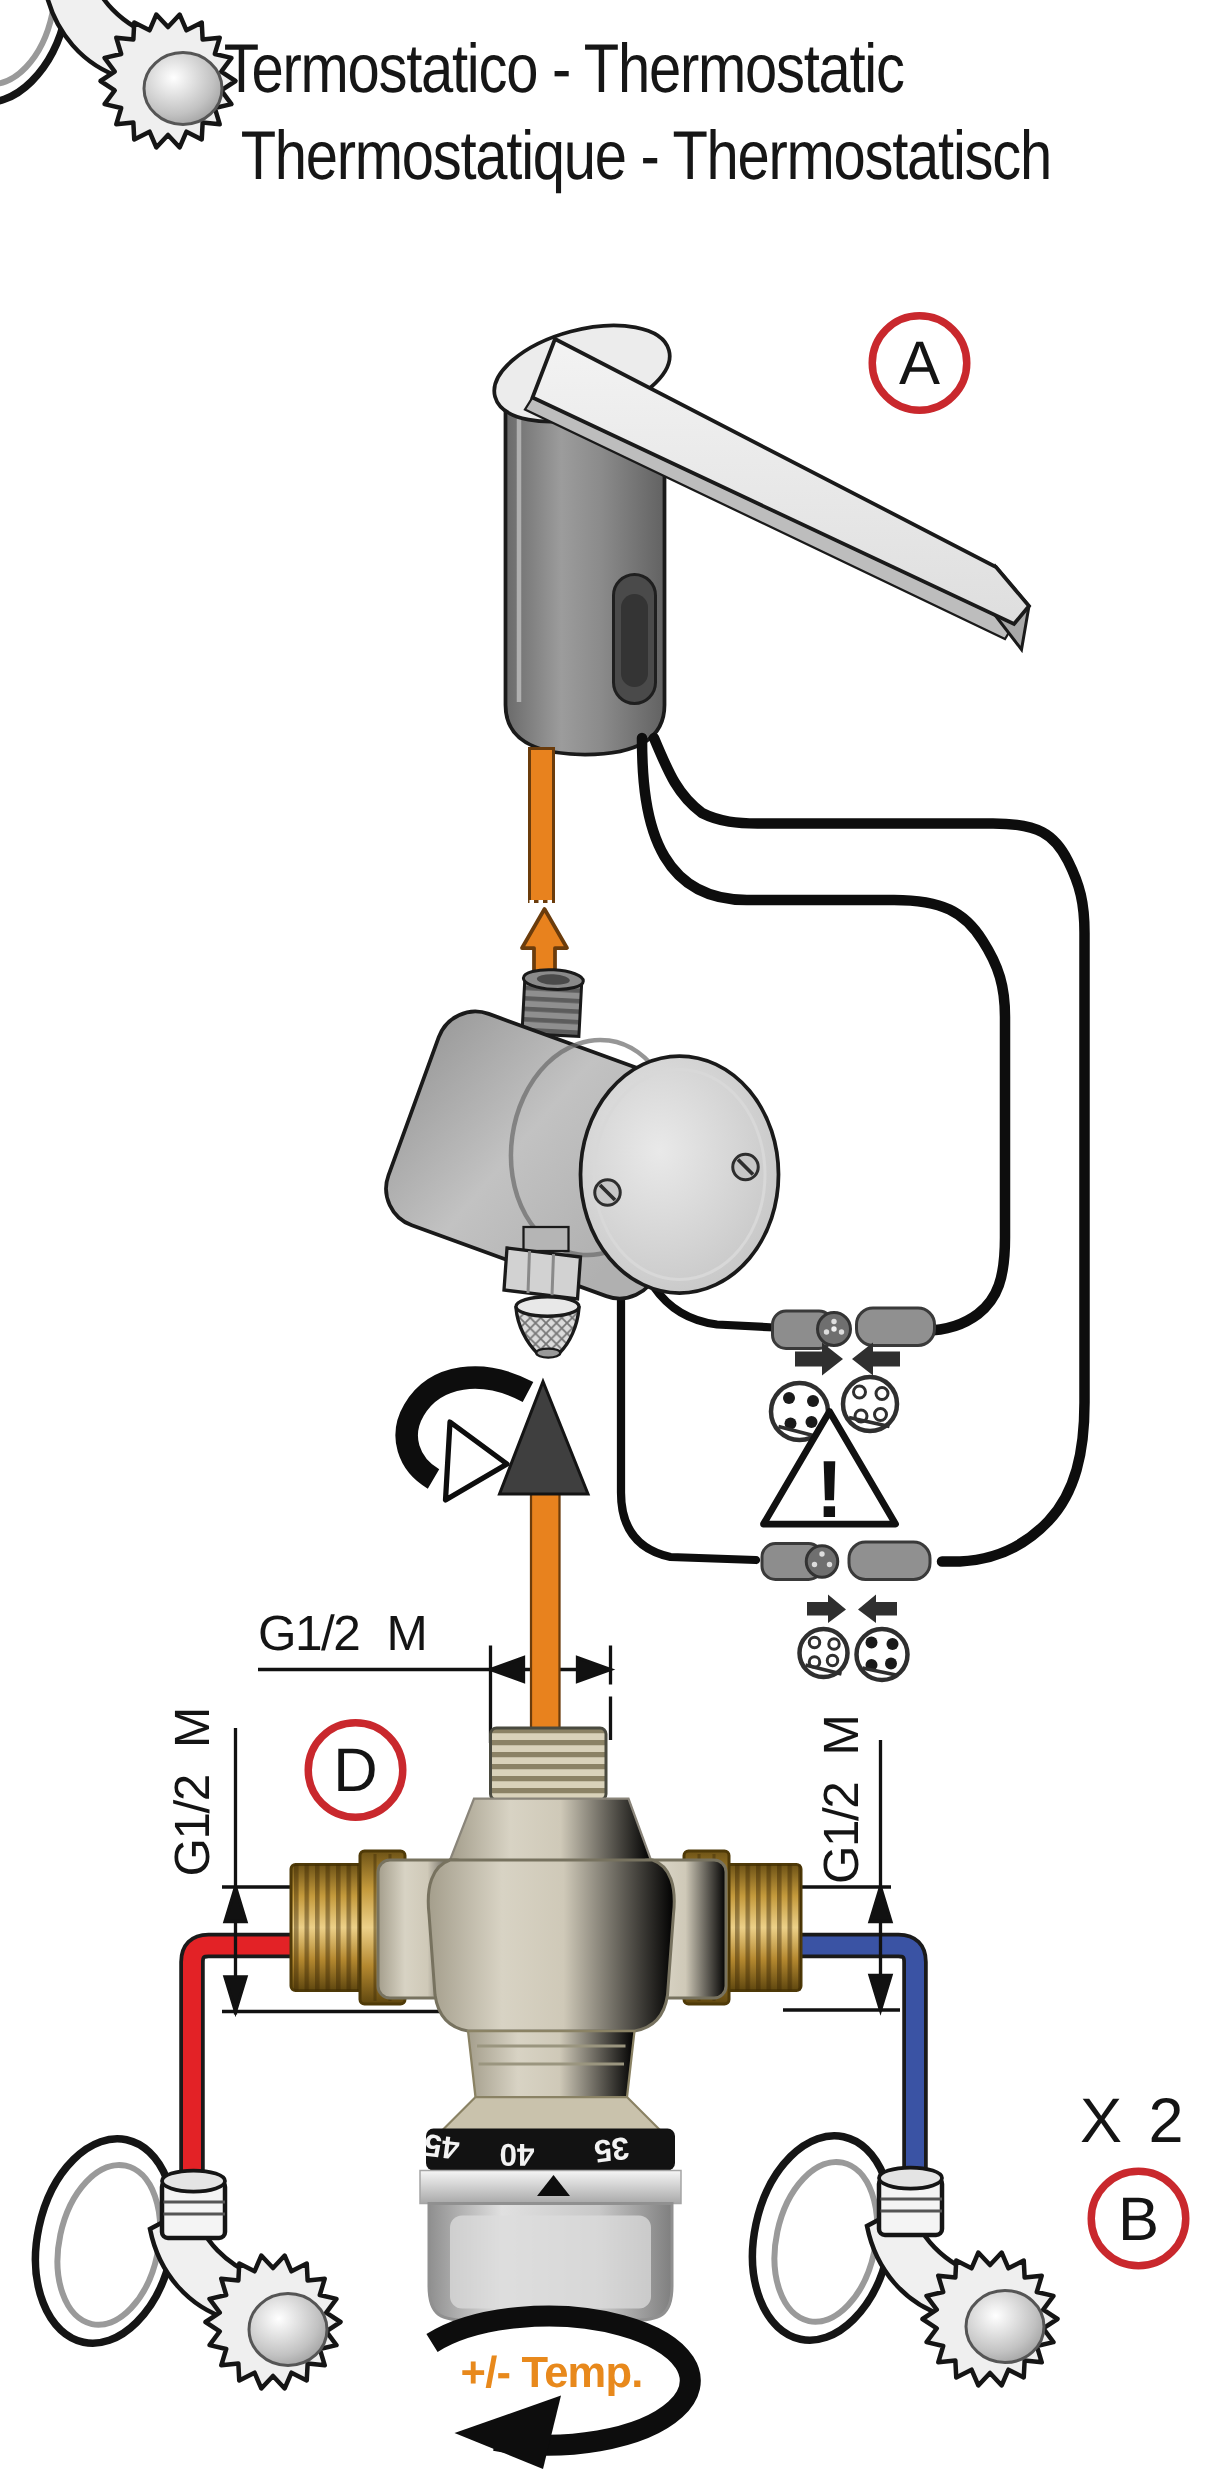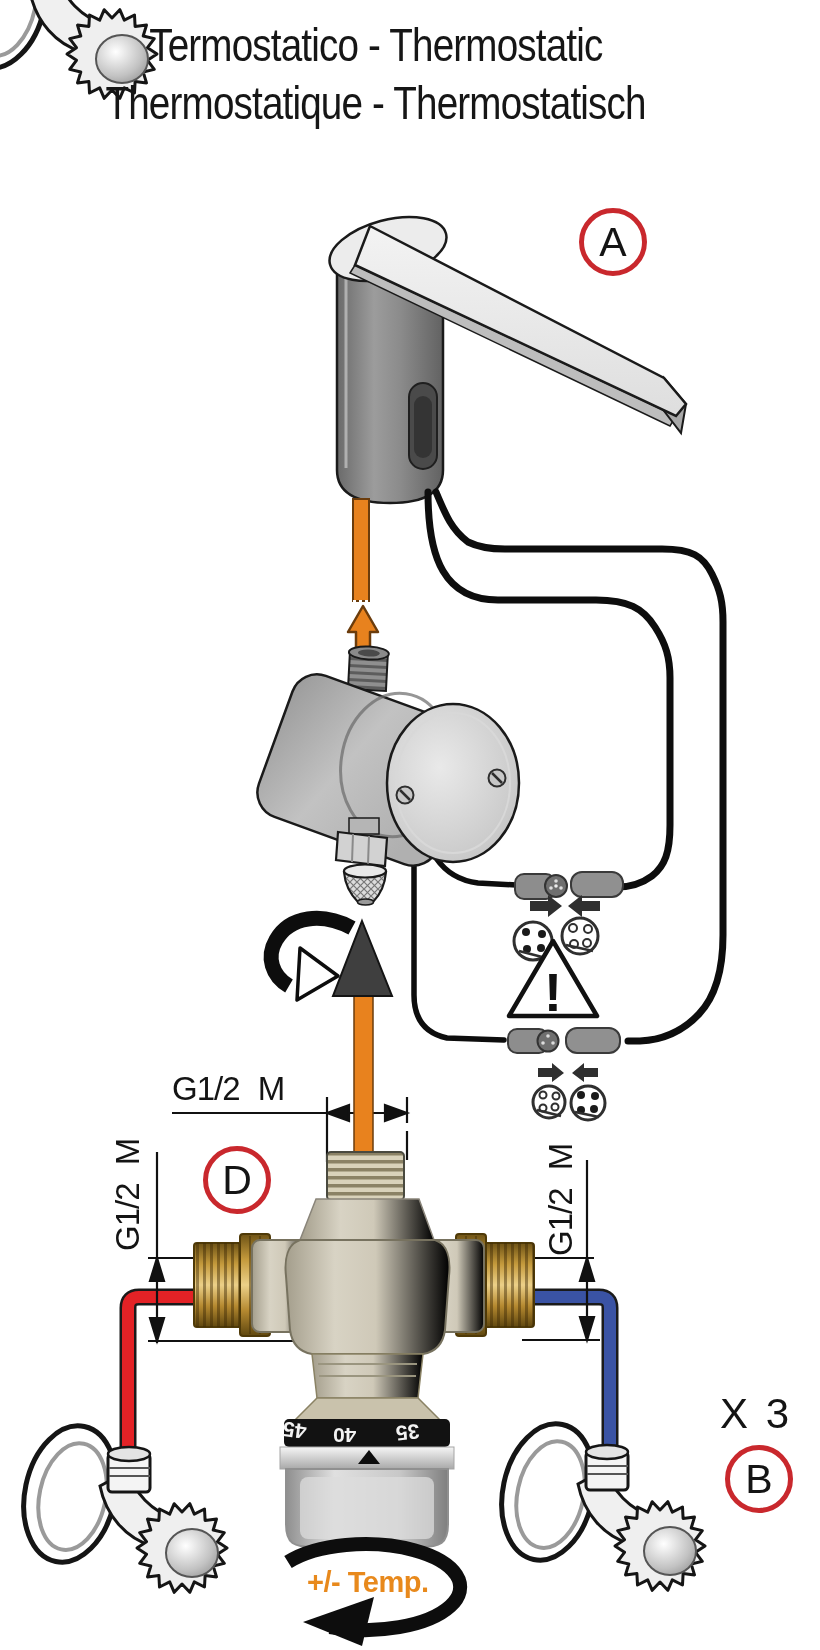--- a/index.html
+++ b/index.html
@@ -3,21 +3,21 @@
 <meta charset="utf-8">
 <style>
   html,body{margin:0;padding:0;background:#fff;}
   #page{position:relative;width:820px;height:1650px;background:#fff;overflow:hidden;
         font-family:"Liberation Sans",sans-serif;color:#111;}
   #diagram-svg{position:absolute;left:0;top:0;}
   .txt{position:absolute;white-space:nowrap;}
   .title{left:0;width:752px;text-align:center;font-size:46px;color:#161616;}
   .title span{display:inline-block;transform:scaleX(0.84);letter-spacing:-1px;}
   #title1{top:18px;}
-  #title2{top:76px;}
+  #title2{top:76px;text-align:right;}
   .callout{position:absolute;width:58px;height:58px;border:5px solid #c9282d;border-radius:50%;
            background:#fff;display:flex;align-items:center;justify-content:center;
            font-size:41px;color:#141414;}
   #callout-a{left:579px;top:208px;}
   #callout-d{left:203px;top:1146px;}
   #callout-b{left:725px;top:1445px;}
   #qty{left:720px;top:1390px;font-size:42px;letter-spacing:3px;color:#141414;}
   .dim-label{font-size:33px;color:#141414;word-spacing:10px;letter-spacing:-1px;}
   #dim-top{left:172px;top:1070px;}
   .dim-vert{transform:rotate(-90deg);transform-origin:center;}
@@ -318,21 +318,21 @@
 
 <div class="callout" id="callout-a">
       <span>A</span>
     </div>
 <div class="callout" id="callout-d">
       <span>D</span>
     </div>
 <div class="callout" id="callout-b">
       <span>B</span>
     </div>
-<div class="txt" id="qty">X 3</div>
+<div class="txt" id="qty">X 2</div>
 
 <div class="txt dim-label" id="dim-top">G1/2 M</div>
 <div class="txt dim-label dim-vert" id="dim-left">G1/2 M</div>
 <div class="txt dim-label dim-vert" id="dim-right">G1/2 M</div>
 
 <div class="dial-num" id="dial-45">45</div>
 <div class="dial-num" id="dial-40">40</div>
 <div class="dial-num" id="dial-35">35</div>
 
 <div class="txt" id="temp-label">+/- Temp.</div>

